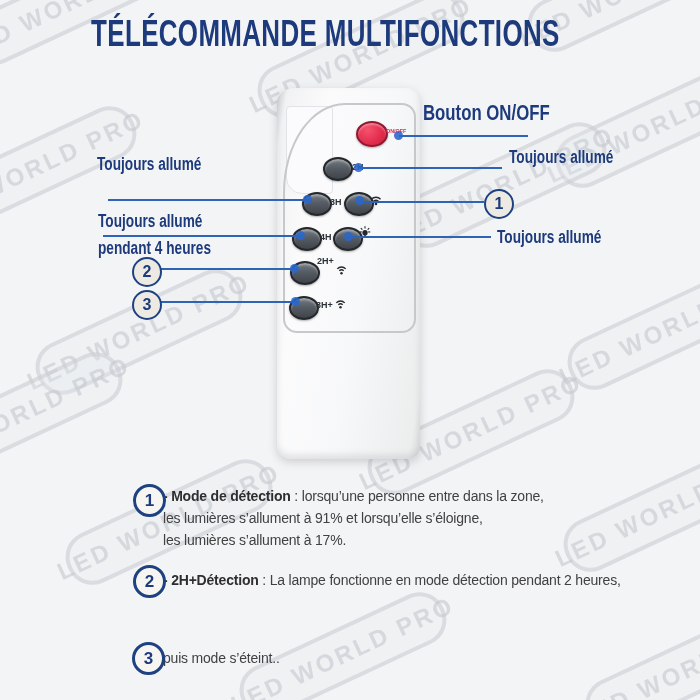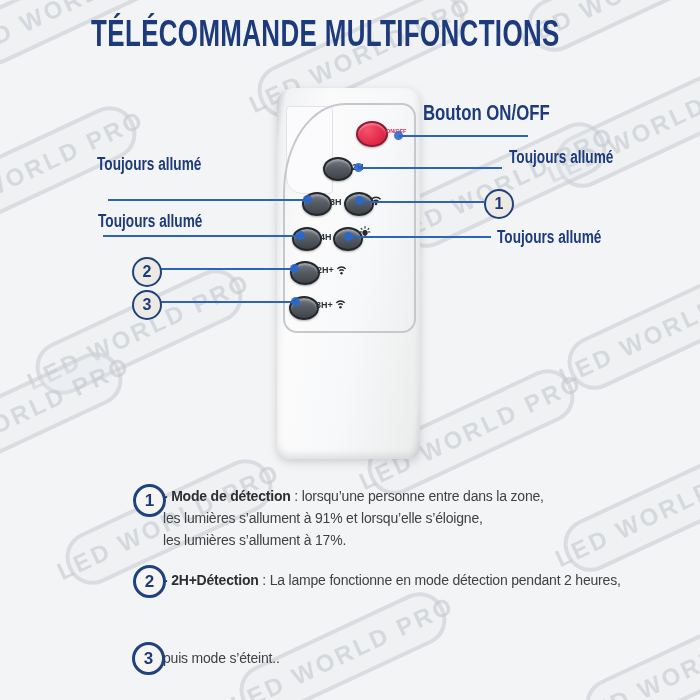--- a/index.html
+++ b/index.html
@@ -144,21 +144,21 @@
             <line x1="16" y1="4" x2="13.8" y2="6.2"></line>
             <line x1="2.5" y1="9.5" x2="5.5" y2="9.5"></line>
             <line x1="17.5" y1="9.5" x2="14.5" y2="9.5"></line>
           </g>
           <circle cx="10" cy="10.5" r="3.8" fill="#23282c"></circle>
           <rect x="8.4" y="14.2" width="3.2" height="3.6" fill="#23282c"></rect>
         </svg>
     </span>
 
     <div class="btn" style="left:13px;top:173px;width:26px;height:20px"></div>
-    <div class="btn-lbl" style="left:40px;top:177px">2H+</div>
+    <div class="btn-lbl" style="left:40px;top:168px">2H+</div>
     <span class="icon" style="left:58px;top:174px">
       <svg width="13" height="13" viewBox="0 0 20 20">
           <path d="M3.5 9 A 9 9 0 0 1 16.5 9" fill="none" stroke="#262b30" stroke-width="2.1"></path>
           <path d="M6.6 12 A 5 5 0 0 1 13.4 12" fill="none" stroke="#262b30" stroke-width="2.1"></path>
           <circle cx="10" cy="15.6" r="1.9" fill="#262b30"></circle>
         </svg>
     </span>
 
     <div class="btn" style="left:12px;top:208px;width:26px;height:20px"></div>
     <div class="btn-lbl" style="left:39px;top:212px">3H+</div>
@@ -188,20 +188,23 @@
   <div class="dot" style="left:344px;top:232px"></div>
   <div class="dot" style="left:290px;top:264px"></div>
   <div class="dot" style="left:291px;top:297px"></div>
 
   <div class="lbl" style="left:97px;top:154px">
     <div><span class="cond">Toujours allumé</span></div>
   </div>
   <div class="lbl" style="left:98px;top:211px">
     <span class="cond">Toujours allumé</span>
   </div>
+  <div class="lbl" style="left:98px;top:238px">
+    <span class="cond">pendant 4 heures</span>
+  </div>
   <div class="acircle" style="left:132px;top:257px">
     <span>2</span>
   </div>
   <div class="acircle" style="left:132px;top:290px">
     <span>3</span>
   </div>
 
   <div class="lbl-big" style="left:423px;top:101px">
     <span class="cond">Bouton ON/OFF</span>
   </div>

